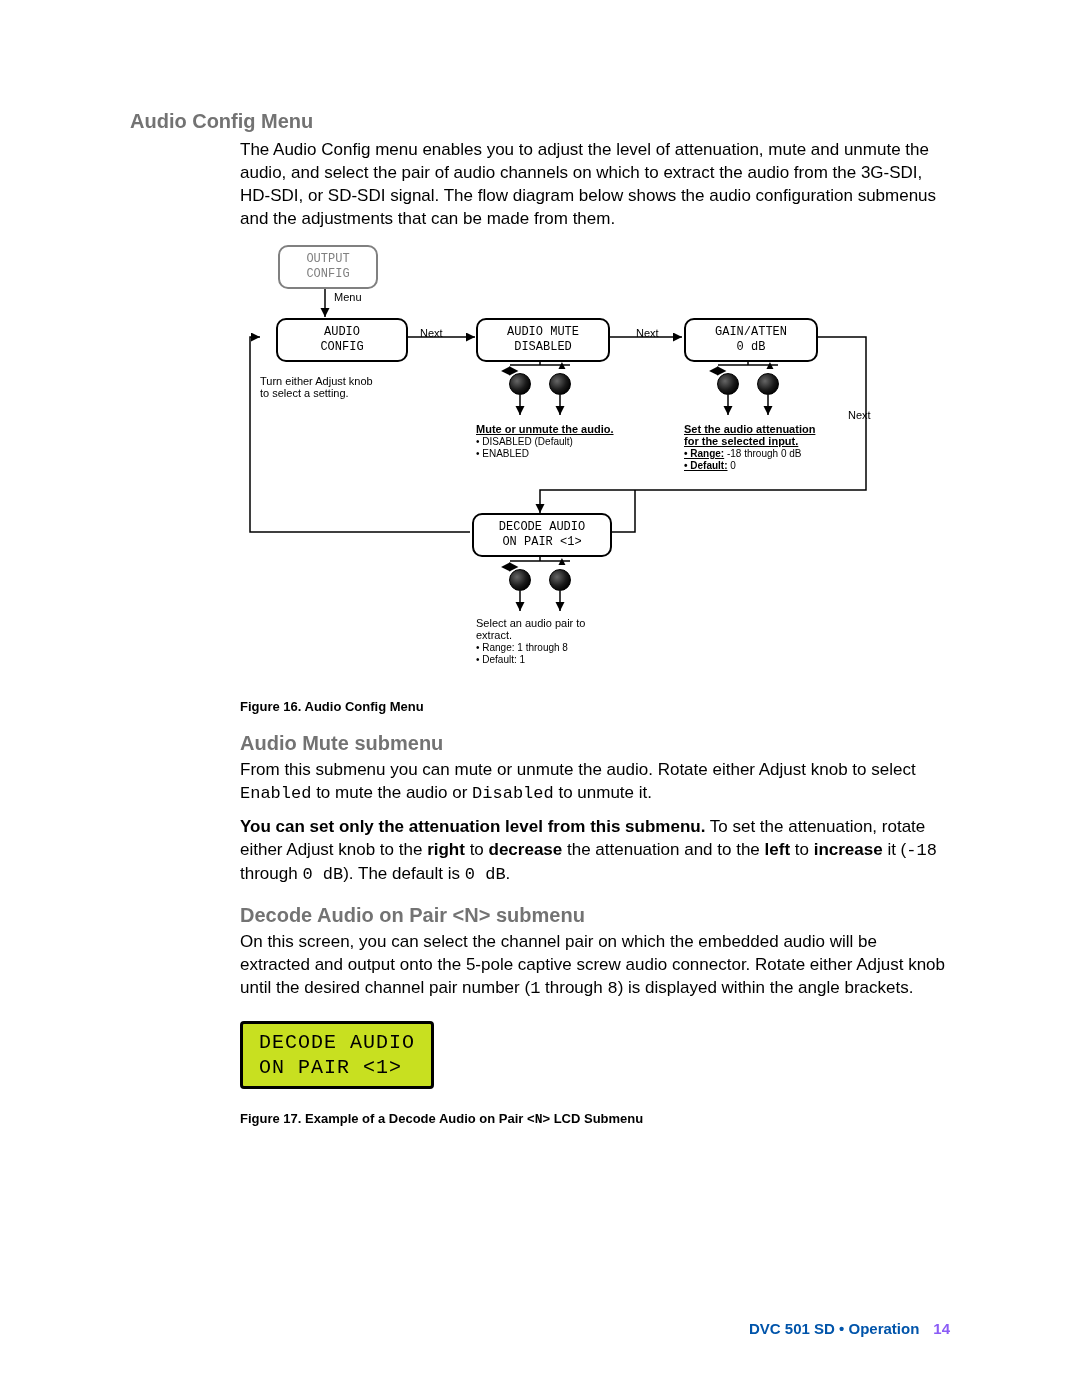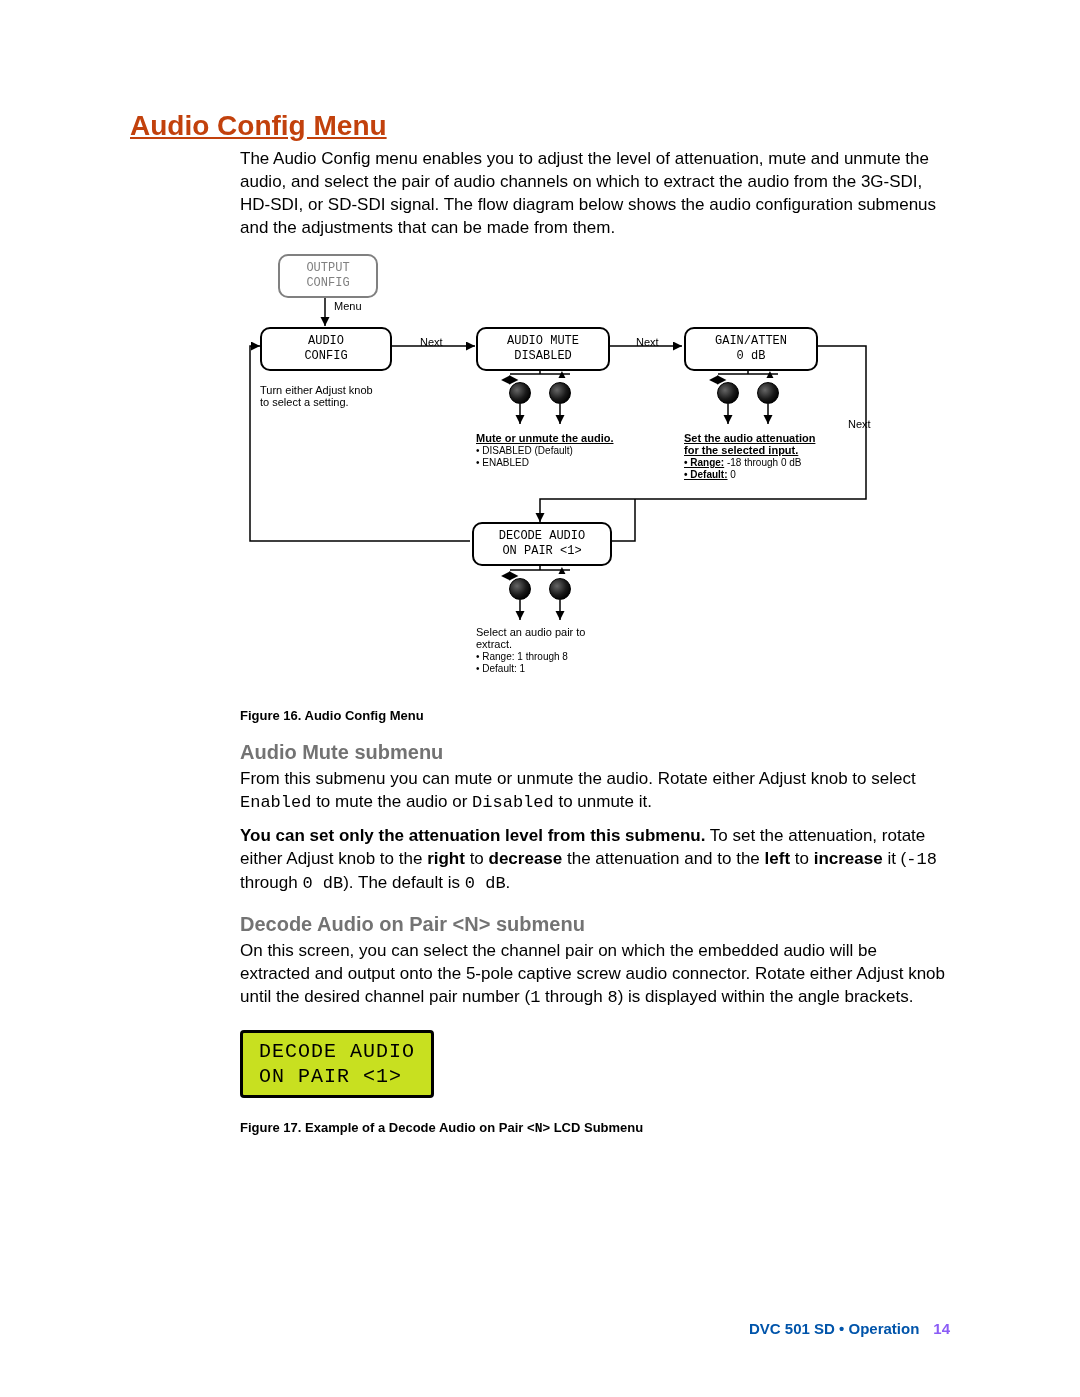--- a/index.html
+++ b/index.html
@@ -13,25 +13,24 @@
     position: relative;
   }
   .page {
     padding: 110px 130px 60px 130px;
     box-sizing: border-box;
     width: 100%;
     height: 100%;
     position: relative;
   }
   h1.section {
-    color: #c2410c;
-    font-size: 28px;
+    color: #737373;
+    font-size: 20px;
     font-weight: bold;
     margin: 0 0 6px 0;
-    text-decoration: underline;
   }
   h2.sub {
     color: #737373;
     font-size: 20px;
     font-weight: bold;
     margin: 18px 0 4px 110px;
   }
   p.body {
     font-size: 17px;
     line-height: 1.35;
@@ -155,21 +154,21 @@
       <line x1="270" y1="316" x2="330" y2="316" stroke="#000" stroke-width="1.5"></line>
       <line x1="280" y1="346" x2="280" y2="366" stroke="#000" stroke-width="1.5" marker-end="url(#ah)"></line>
       <line x1="320" y1="346" x2="320" y2="366" stroke="#000" stroke-width="1.5" marker-end="url(#ah)"></line>
     </svg>
 
     <div class="dbox gray" style="left:38px; top:0; width:84px;">
       <span>OUTPUT</span><br><span>CONFIG</span>
     </div>
     <div class="dlabel" style="left:94px; top:46px;">Menu</div>
 
-    <div class="dbox" style="left:20px; top:73px; width:116px;">
+    <div class="dbox" style="left:36px; top:73px; width:116px;">
       <span>AUDIO</span><br><span>CONFIG</span>
     </div>
     <div class="dlabel" style="left:180px; top:82px;">Next</div>
 
     <div class="dbox" style="left:236px; top:73px; width:118px;">
       <span>AUDIO MUTE</span><br><span>DISABLED</span>
     </div>
     <div class="dlabel" style="left:396px; top:82px;">Next</div>
 
     <div class="dbox" style="left:444px; top:73px; width:118px;">

